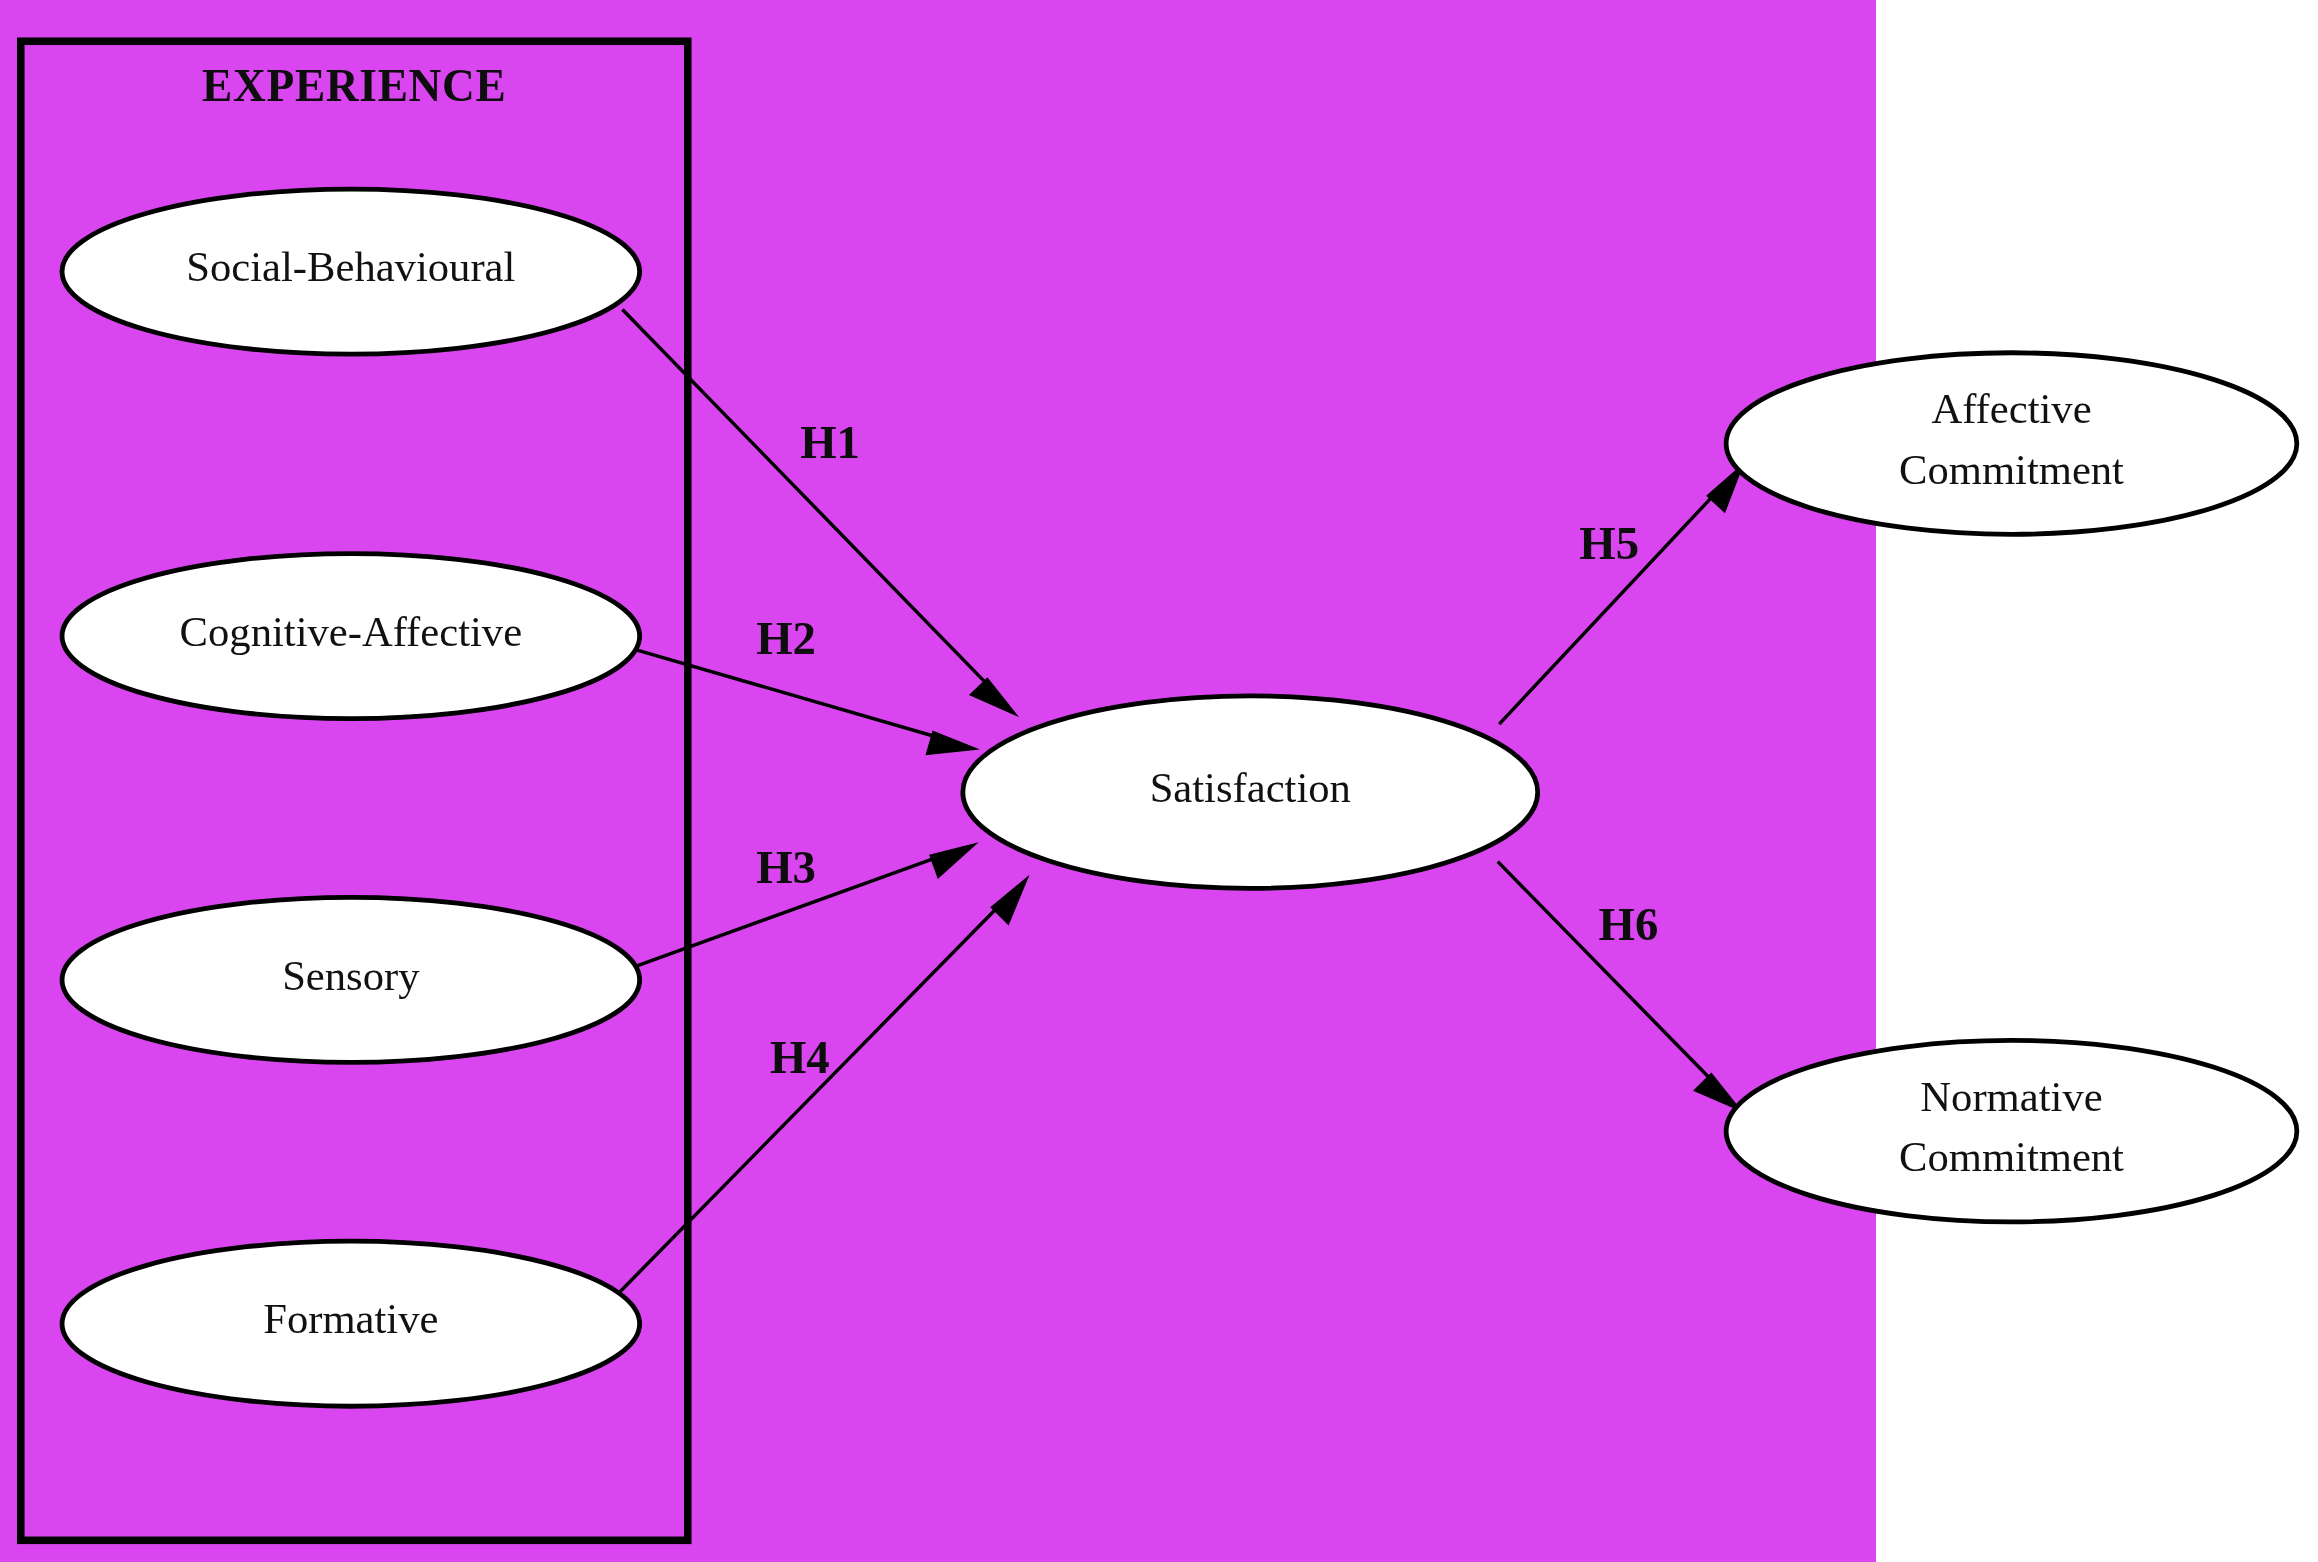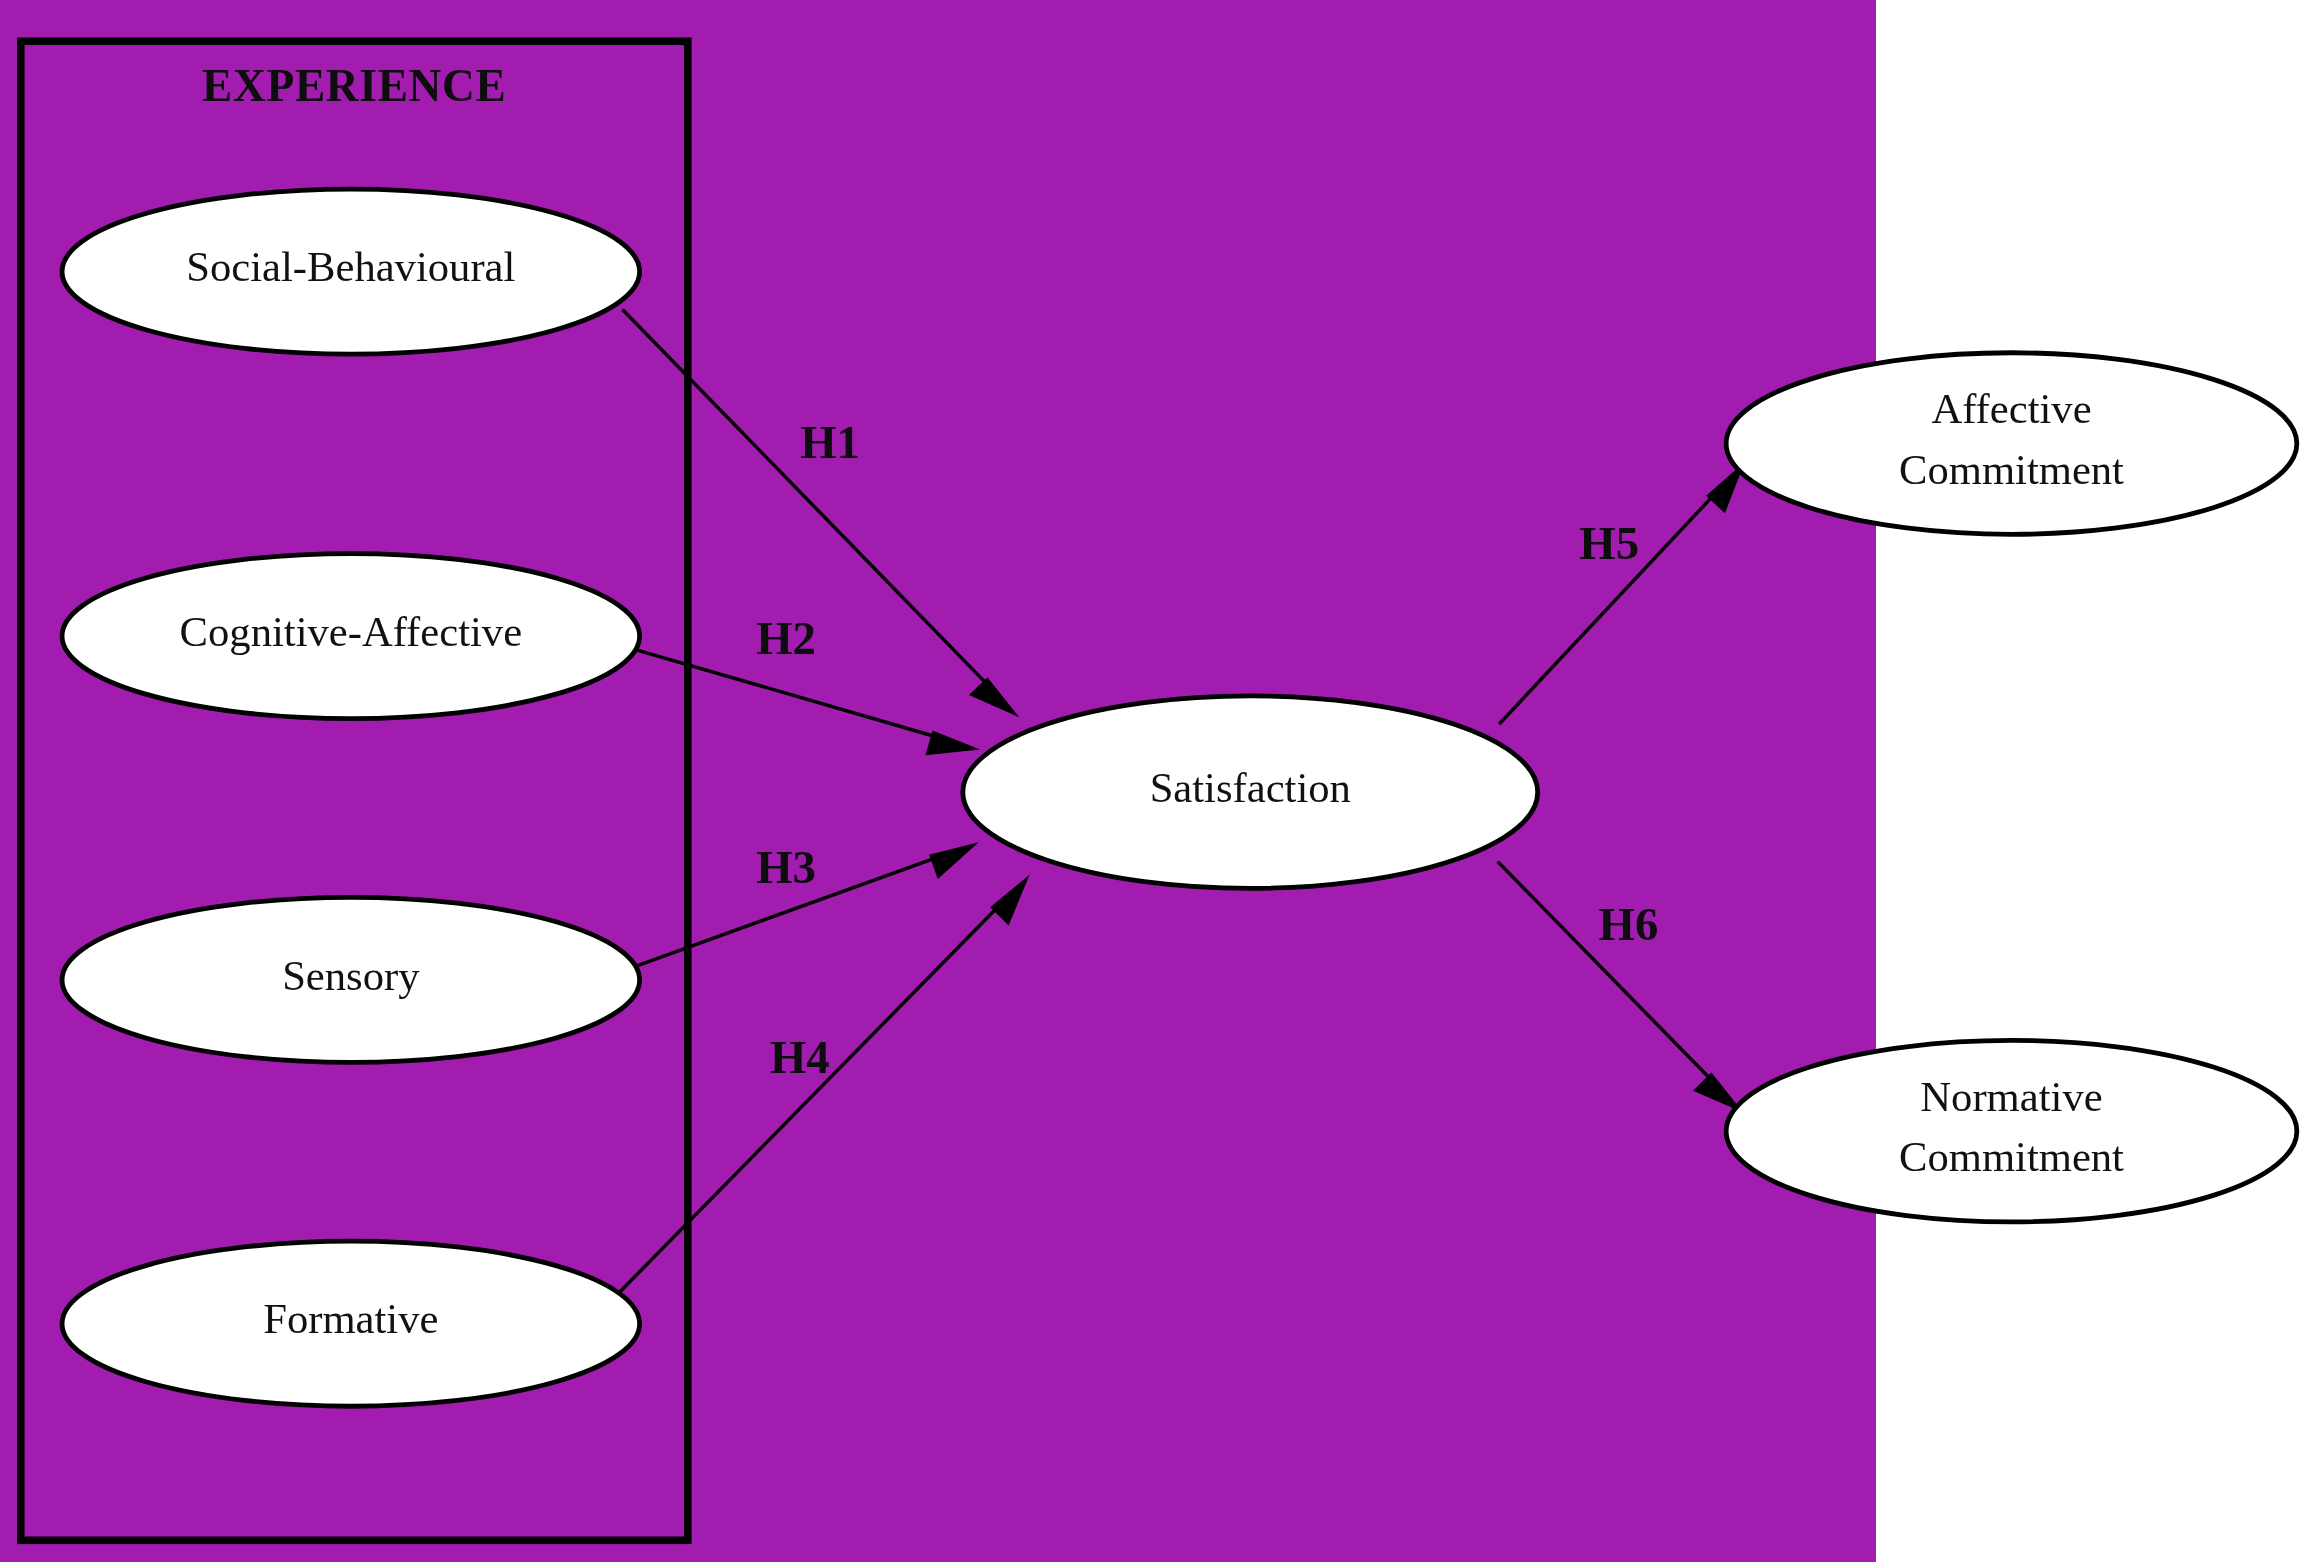--- a/index.html
+++ b/index.html
@@ -11,21 +11,21 @@
   body {
     width: 2319px;
     height: 1563px;
     overflow: hidden;
     font-family: "Liberation Serif", "DejaVu Serif", serif;
   }
   #diagram-root {
     position: relative;
     width: 1876px;
     height: 1563px;
-    background: #a21caf;
+    background: #d946ef;
   }
   #diagram-svg {
     display: block;
     width: 2319px;
     height: 1563px;
   }
   .node-label {
     font-family: "Liberation Serif", "DejaVu Serif", serif;
     fill: #111111;
     text-anchor: middle;

